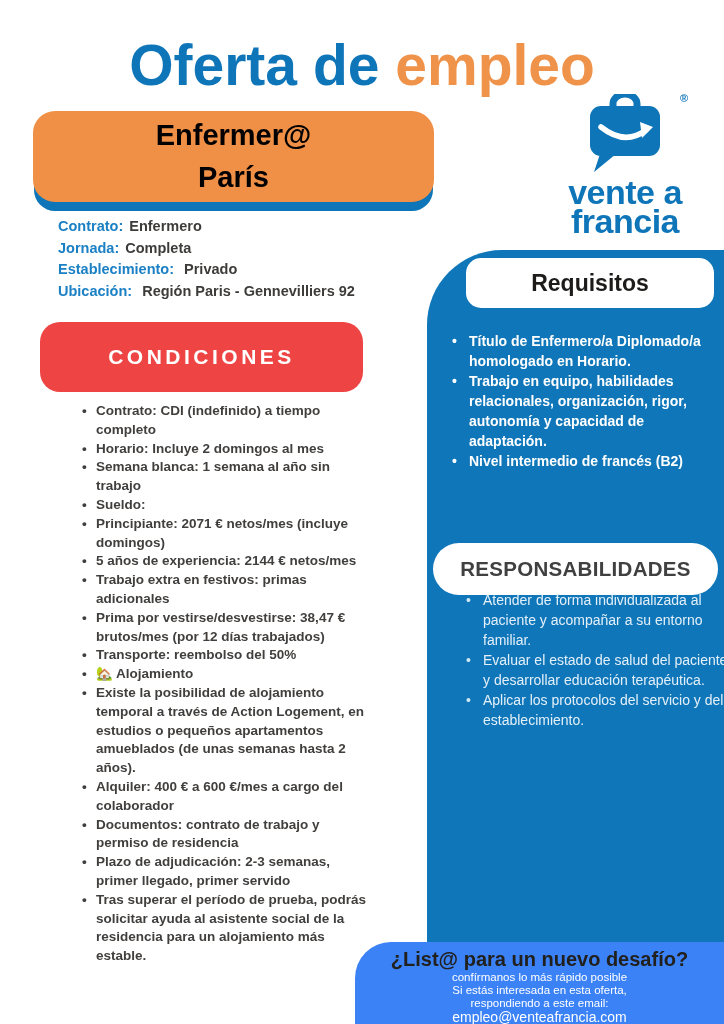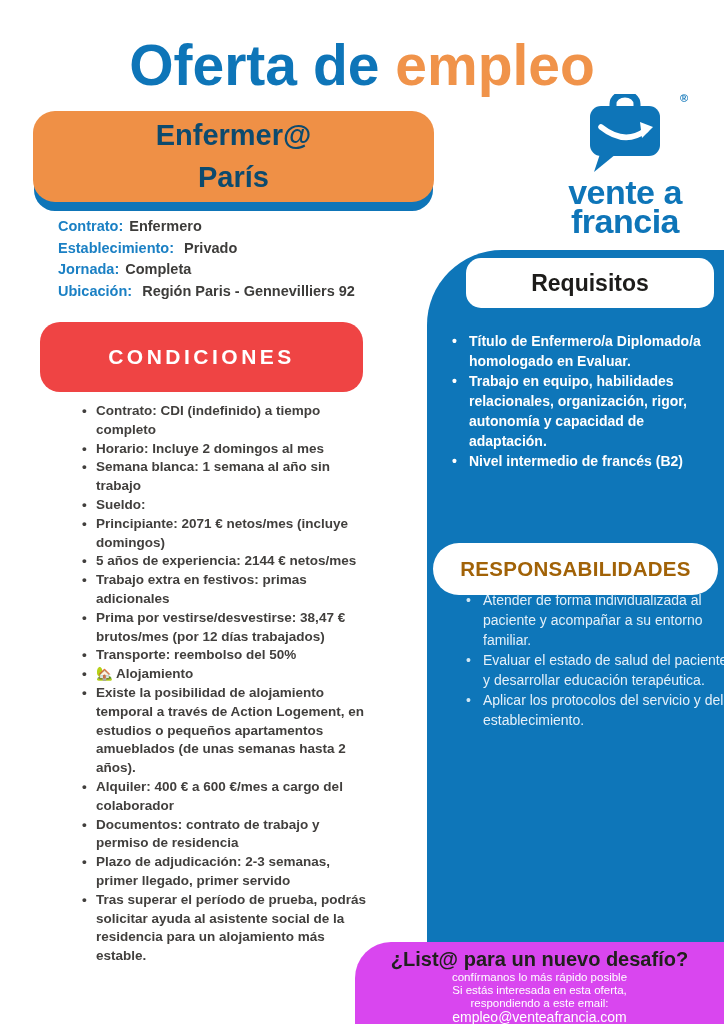--- a/index.html
+++ b/index.html
@@ -14,21 +14,21 @@
     font-size:57px;font-weight:bold;letter-spacing:0px;line-height:62px;
   }
   .headline .blue{color:#0e75b8;}
   .headline .orange{color:#f0934a;}
   
   .badge{
     position:absolute;left:33px;top:111px;width:401px;height:91px;
     background:#ef9046;border-radius:22px;
     box-shadow:0 10px 0 -1px #0e75b8;
     display:flex;flex-direction:column;align-items:center;justify-content:center;
-    gap:9px;color:#0c4a6e;font-weight:bold;font-size:29px;
+    gap:9px;color:#000000;font-weight:bold;font-size:29px;
   }
   
   .logo{position:absolute;left:535px;top:94px;width:180px;text-align:center;}
   .logo-icon-wrap{position:relative;display:inline-block;width:110px;height:80px;}
   .logo-reg{
     position:absolute;right:-8px;top:-2px;font-size:11px;color:#0e75b8;font-weight:bold;
   }
   .logo-name{color:#0e75b8;font-weight:bold;font-size:34px;line-height:29px;letter-spacing:-0.5px;}
   
   .details{position:absolute;left:58px;top:216px;font-size:14.5px;font-weight:bold;}
@@ -64,33 +64,33 @@
     position:absolute;left:452px;top:331px;width:258px;
     margin:0;padding:0;list-style:none;
     font-size:14px;font-weight:bold;color:#ffffff;line-height:20px;
   }
   .req-list li{position:relative;padding-left:17px;}
   .req-list li::before{content:"•";position:absolute;left:0;top:0;}
   .resp-pill{
     position:absolute;left:433px;top:543px;width:285px;height:52px;
     background:#ffffff;border-radius:26px;
     display:flex;align-items:center;justify-content:center;
-    color:#a16207;font-weight:bold;font-size:20.5px;letter-spacing:0.3px;
+    color:#404040;font-weight:bold;font-size:20.5px;letter-spacing:0.3px;
   }
   .resp-list{
     position:absolute;left:450px;top:574px;width:262px;
     margin:16px;padding:0;list-style:none;
     font-size:14px;font-weight:normal;color:#e4f0f9;line-height:20px;
   }
   .resp-list li{position:relative;padding-left:17px;}
   .resp-list li::before{content:"•";position:absolute;left:0;top:0;color:#cfe6f4;}
   
   .footer{
     position:absolute;left:355px;top:942px;width:369px;height:82px;
-    background:#d946ef;border-top-left-radius:36px;
+    background:#3b82f6;border-top-left-radius:36px;
     text-align:center;padding-top:5px;
   }
   .footer-heading{color:#21201d;font-weight:bold;font-size:20px;line-height:24px;}
   .footer-line{color:#ffffff;font-size:11.5px;line-height:13px;}
   .footer-email{color:#ffffff;font-weight:normal;font-size:14px;line-height:15px;text-decoration:none;display:block;}
 </style>
 </head>
 <body>
 
 <div class="page">
@@ -114,22 +114,22 @@
         <path d="M70 28 L83 33 L72 44 Z" fill="#ffffff"></path>
       </svg>
       <span class="logo-reg">®</span>
     </div>
     <div class="logo-name">vente a</div>
     <div class="logo-name">francia</div>
   </div>
 
   <div class="details">
       <div class="detail-row"><span class="detail-label">Contrato:</span><span class="detail-value">Enfermero</span></div>
+      <div class="detail-row"><span class="detail-label">Jornada:</span><span class="detail-value">Completa</span></div>
       <div class="detail-row"><span class="detail-label">Establecimiento:</span><span class="detail-value"> Privado</span></div>
-      <div class="detail-row"><span class="detail-label">Jornada:</span><span class="detail-value">Completa</span></div>
       <div class="detail-row"><span class="detail-label">Ubicación:</span><span class="detail-value"> Región Paris - Gennevilliers 92</span></div>
     </div>
 
   <div class="cond-header">CONDICIONES</div>
   <ul class="cond-list">
       <li>Contrato: CDI (indefinido) a tiempo completo</li>
       <li>Horario: Incluye 2 domingos al mes</li>
       <li>Semana blanca: 1 semana al año sin trabajo</li>
       <li>Sueldo:</li>
       <li>Principiante: 2071 € netos/mes (incluye domingos)</li>
@@ -142,21 +142,21 @@
       <li>Alquiler: 400 € a 600 €/mes a cargo del colaborador</li>
       <li>Documentos: contrato de trabajo y permiso de residencia</li>
       <li>Plazo de adjudicación: 2-3 semanas, primer llegado, primer servido</li>
       <li>Tras superar el período de prueba, podrás solicitar ayuda al asistente social de la residencia para un alojamiento más estable.</li>
     </ul>
 
   <div class="panel"></div>
 
   <div class="req-box">Requisitos</div>
   <ul class="req-list">
-      <li>Título de Enfermero/a Diplomado/a homologado en Evaluar.</li>
+      <li>Título de Enfermero/a Diplomado/a homologado en Horario.</li>
       <li>Trabajo en equipo, habilidades relacionales, organización, rigor, autonomía y capacidad de adaptación.</li>
       <li>Nivel intermedio de francés (B2)</li>
     </ul>
 
   <div class="resp-pill">RESPONSABILIDADES</div>
   <ul class="resp-list">
       <li>Atender de forma individualizada al paciente y acompañar a su entorno familiar.</li>
       <li>Evaluar el estado de salud del paciente y desarrollar educación terapéutica.</li>
       <li>Aplicar los protocolos del servicio y del establecimiento.</li>
     </ul>

